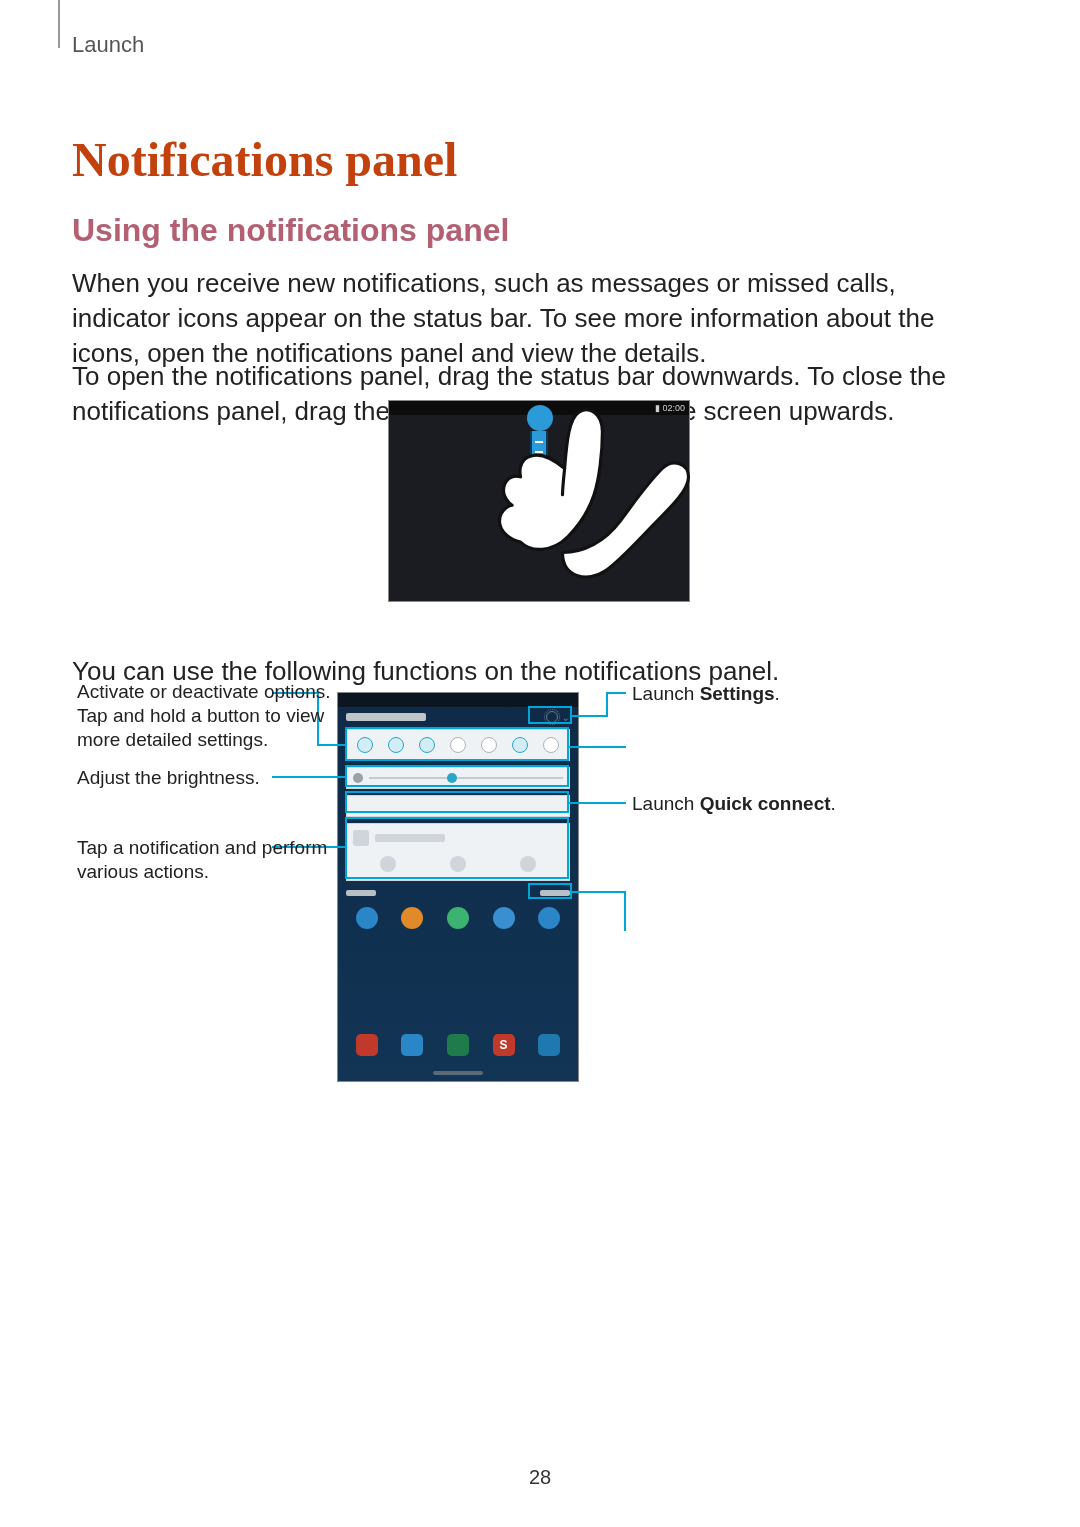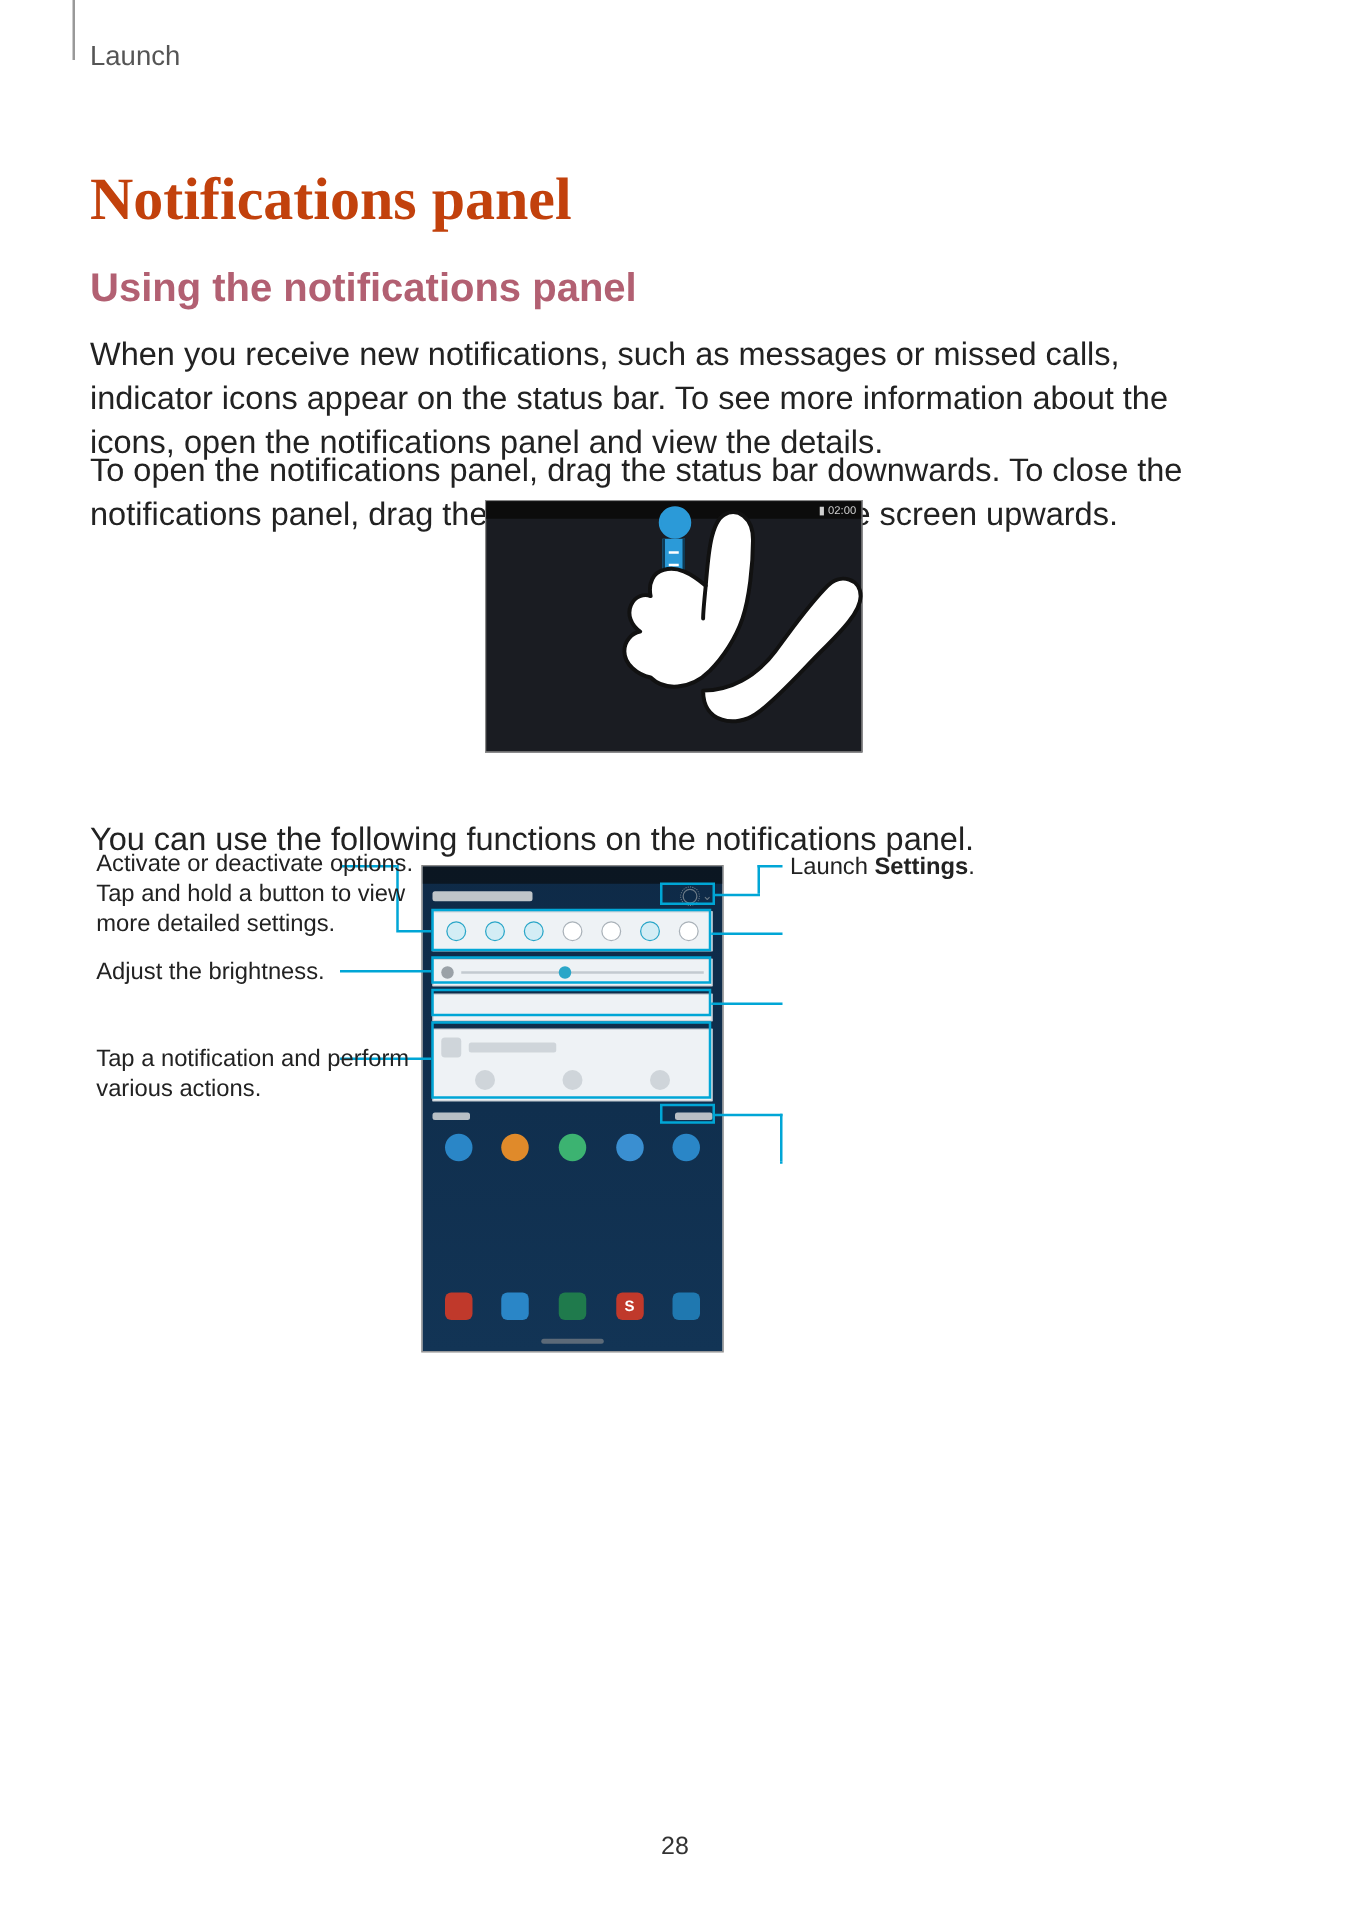--- a/index.html
+++ b/index.html
@@ -360,16 +360,19 @@
   <div class="co-line" style="left:552px; top:223px; width:2px; height:38px;"></div>
   <div class="co-line" style="left:552px; top:261px; width:2px;"></div>
 
   <div class="co-label left" style="left:-14px; top:12px; width:260px;">Activate or deactivate options. Tap and hold a button to view more detailed settings.</div>
   <div class="co-label left" style="left:-14px; top:98px; width:260px;">Adjust the brightness.</div>
   <div class="co-label left" style="left:-14px; top:168px; width:260px;">Tap a notification and perform various actions.</div>
 
   <div class="co-label right" style="left:560px; top:14px; width:300px;">
     <span>Launch </span><b>Settings</b><span>.</span>
   </div>
+  <div class="co-label right" style="left:560px; top:124px; width:300px;">
+    <span>Launch </span><b>Quick connect</b><span>.</span>
+  </div>
 
 </div>
 
 <div class="page-number">28</div>
 
 </body></html>

